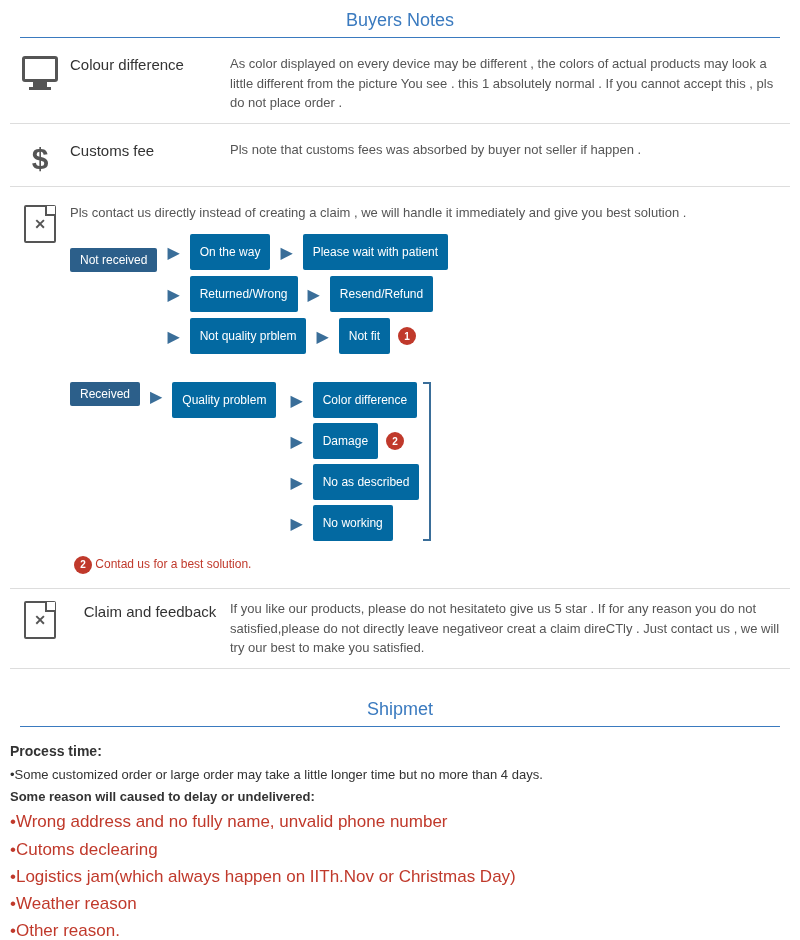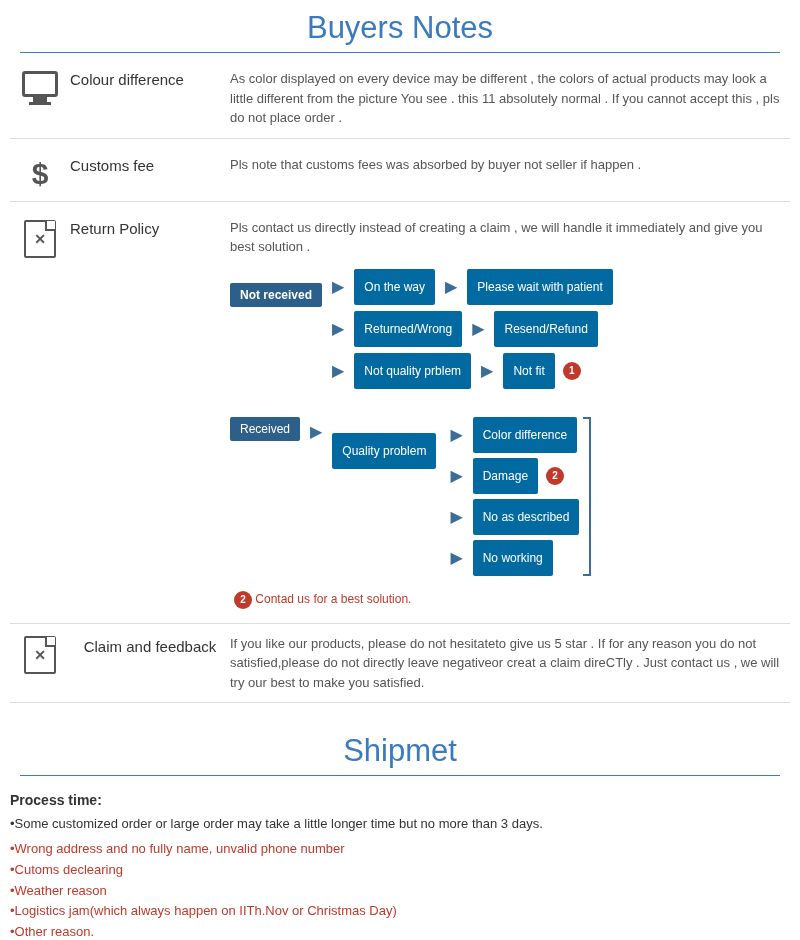--- a/index.html
+++ b/index.html
@@ -6,21 +6,21 @@
     body {
       font-family: Arial, sans-serif;
       font-size: 13px;
       color: #333;
       background: #fff;
       width: 800px;
     }
 
     .section-title {
       text-align: center;
-      font-size: 31px;
+      font-size: 18px;
       color: #3a7abf;
       font-weight: normal;
       padding: 10px 0 6px;
       border-bottom: 1px solid #3a7abf;
       margin: 0 10px 16px 10px;
     }
 
     
     .buyers-notes {
       padding: 0 10px 10px 10px;
@@ -149,21 +149,21 @@
     }
 
     .delay-title {
       font-size: 13px;
       font-weight: bold;
       color: #333;
       margin-bottom: 4px;
     }
 
     .delay-item {
-      font-size: 13px;
+      font-size: 17px;
       color: #c0392b;
       line-height: 1.6;
     }
 
     .final-text {
       font-size: 13px;
       color: #333;
       line-height: 1.6;
       margin-top: 6px;
     }
@@ -190,48 +190,47 @@
 
   <div class="info-row">
     <div class="icon-box">
       <div style="display:flex;flex-direction:column;align-items:center;">
         <div style="width:36px;height:26px;border:3px solid #555;border-radius:3px;background:#fff;"></div>
         <div style="width:14px;height:5px;background:#555;"></div>
         <div style="width:22px;height:3px;background:#555;"></div>
       </div>
     </div>
     <div class="info-label">Colour difference</div>
-    <div class="info-content">As color displayed on every device may be different , the colors of actual products may look a little different from the picture You see . this 11 absolutely normal . If you cannot accept this , pls do not place order .</div>
+    <div class="info-content">As color displayed on every device may be different , the colors of actual products may look a little different from the picture You see . this 1 absolutely normal . If you cannot accept this , pls do not place order .</div>
   </div>
 
   <div class="info-row">
     <div class="icon-box">
       <span style="font-size:30px;color:#555;font-weight:bold;">$</span>
     </div>
     <div class="info-label">Customs fee</div>
     <div class="info-content">Pls note that customs fees was absorbed by buyer not seller if happen .</div>
   </div>
 
   <div class="return-policy-row">
     <div class="icon-box">
       <div style="width:32px;height:38px;border:2px solid #555;border-radius:2px;display:flex;align-items:center;justify-content:center;position:relative;">
         <div style="position:absolute;top:-1px;right:-1px;width:10px;height:10px;border-left:2px solid #555;border-bottom:2px solid #555;background:#fff;"></div>
         <span style="font-size:14px;color:#555;font-weight:bold;">✕</span>
       </div>
     </div>
-    <div class="info-label">Return Policy</div>
 
     <div class="diagram-container">
       <p class="diagram-text">Pls contact us directly instead of creating a claim , we will handle it immediately and give you best solution .</p>
 
       <div class="flow-full-section">
 
         <div style="display:flex;align-items:flex-start;margin-bottom:6px;">
 
-          <div style="display:flex;flex-direction:column;justify-content:center;margin-right:4px;margin-top:14px;font-weight:bold;">
+          <div style="display:flex;flex-direction:column;justify-content:center;margin-right:4px;margin-top:14px;">
             <div class="flow-box" style="background:#2c5f8a;">Not received</div>
           </div>
 
           <div style="display:flex;flex-direction:column;gap:6px;">
 
             <div style="display:flex;align-items:center;gap:4px;">
               <span class="arrow">▶</span>
               <div class="flow-box-gray">On the way</div>
               <span class="arrow">▶</span>
               <div class="flow-box-gray">Please wait with patient</div>
@@ -256,21 +255,21 @@
 
         <div style="display:flex;align-items:flex-start;margin-bottom:6px;">
 
           <div style="display:flex;flex-direction:column;justify-content:center;margin-right:4px;margin-top:20px;">
             <div class="flow-box" style="background:#2c5f8a;">Received</div>
           </div>
 
           <div style="display:flex;flex-direction:column;gap:6px;margin-top:20px;">
             <div style="display:flex;align-items:flex-start;gap:4px;">
               <span class="arrow" style="margin-top:5px;">▶</span>
-              <div class="flow-box-gray" style="margin-top:16px;">Quality problem</div>
+              <div class="flow-box-gray" style="margin-top:0;">Quality problem</div>
 
               <div style="display:flex;align-items:stretch;margin-left:4px;">
                 <div style="display:flex;flex-direction:column;gap:5px;">
                   <div style="display:flex;align-items:center;gap:4px;">
                     <span class="arrow">▶</span>
                     <div class="flow-box-gray">Color difference</div>
                   </div>
                   <div style="display:flex;align-items:center;gap:4px;">
                     <span class="arrow">▶</span>
                     <div class="flow-box-gray">Damage</div>
@@ -310,24 +309,25 @@
       <div class="info-label" style="font-size:15px;padding-top:4px;text-align:center;">Claim and feedback</div>
       <div class="info-content">If you like our products,  please do not hesitateto give us 5 star . If for any reason you do not satisfied,please do not directly leave negativeor creat a claim direCTly . Just contact us , we will try our best to make you satisfied.</div>
     </div>
   </div>
 </div>
 
 <div class="shipment-section">
   <h1 class="section-title">Shipmet</h1>
 
   <p class="process-title">Process time:</p>
-  <p class="process-text">•Some customized order or large order may take a little longer time but no more than 3 days.</p>
-
+  <p class="process-text">•Some customized order or large order may take a little longer time but no more than 4 days.</p>
+
+  <p class="delay-title">Some reason will caused to delay or undelivered:</p>
 
   <p class="delay-item">•Wrong address and no fully name, unvalid phone number</p>
   <p class="delay-item">•Cutoms declearing</p>
+  <p class="delay-item">•Logistics jam(which always happen on IITh.Nov or Christmas Day)</p>
   <p class="delay-item">•Weather reason</p>
-  <p class="delay-item">•Logistics jam(which always happen on IITh.Nov or Christmas Day)</p>
   <p class="delay-item">•Other reason.</p>
   <p class="delay-item">•The post office on strike</p>
 
   <p class="final-text">You could contact us for any question at any time especially you couldn't receive the parcle after 40 days. We will offer you a best solution.</p>
 </div>
 
 </body></html>

